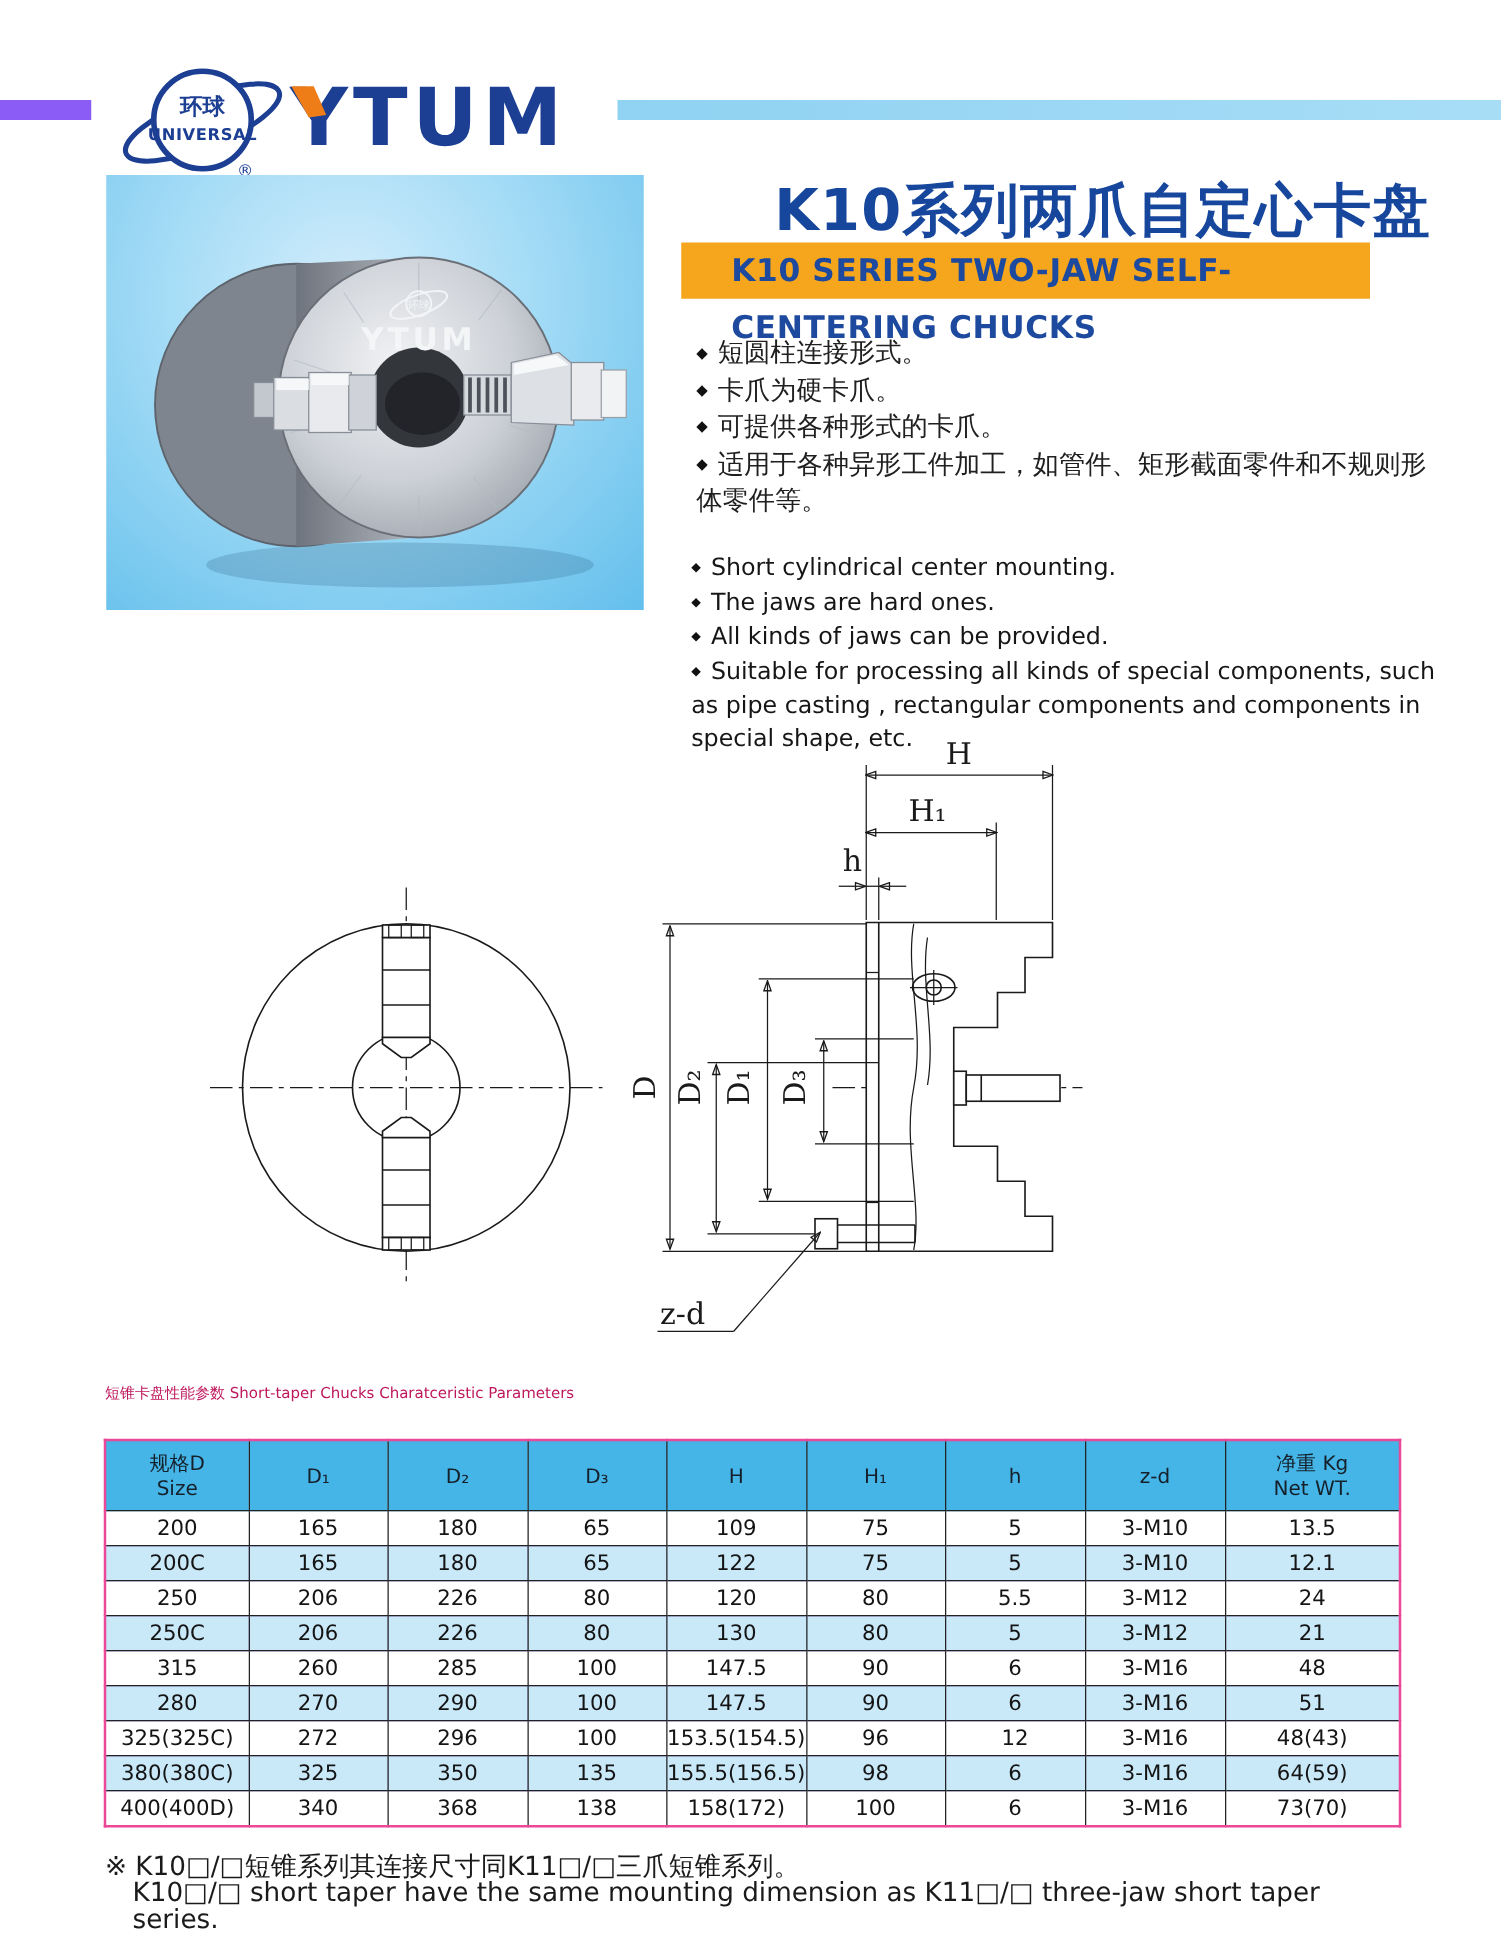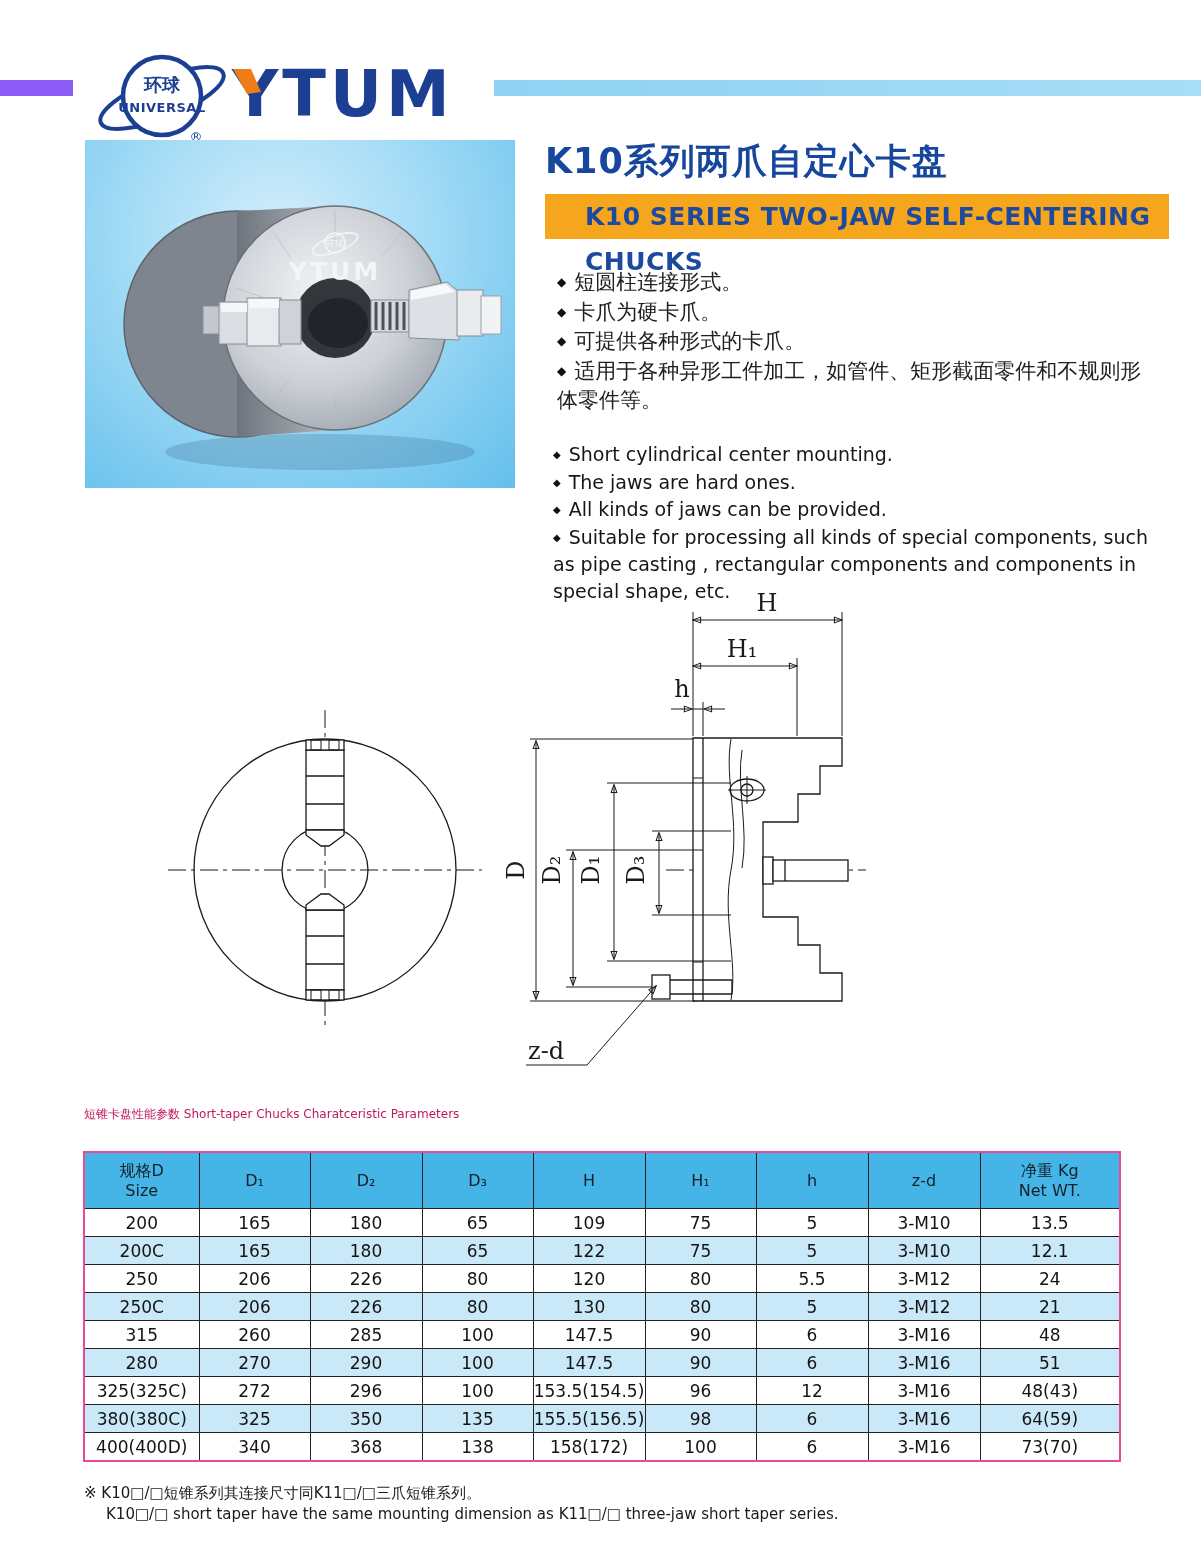--- a/index.html
+++ b/index.html
@@ -5,23 +5,23 @@
   html,body{margin:0;padding:0;background:#ffffff;}
   body{width:1201px;height:1563px;position:relative;overflow:hidden;
        font-family:"DejaVu Sans","Liberation Sans",sans-serif;color:#1f1f1f;}
   .abs{position:absolute;}
 
   
   .stripe{background:#8b5cf6;height:16px;}
   .stripe.right{background:linear-gradient(to right,#8fd2f2,#a8ddf6);}
 
   
-  .hero-title{left:545px;top:138px;width:600px;font-size:35px;font-weight:bold;
-              color:#17479d;letter-spacing:1px;}
-  .hero-banner{left:545px;top:194px;width:624px;height:45px;background:#f5a61d;
+  .hero-title{left:545px;top:138px;width:600px;font-size:46px;font-weight:bold;
+              color:#17479d;letter-spacing:1px;text-align:right;}
+  .hero-banner{left:545px;top:194px;width:551px;height:45px;background:#f5a61d;
                line-height:45px;padding-left:40px;box-sizing:border-box;
                font-size:25px;font-weight:600;color:#1d4a9e;letter-spacing:.5px;}
 
   ul.features{list-style:none;margin:12px;padding:0;}
   ul.features li{position:relative;}
   .features-cn{left:545px;top:256px;width:585px;font-size:21px;line-height:29.5px;color:#202020;}
   .features-en{left:541px;top:429px;width:604px;font-size:19px;line-height:26.5px;color:#161616;}
   .bullet{font-size:12px;vertical-align:3px;margin-right:8px;color:#111;}
   .features-en .bullet{font-size:10px;vertical-align:3px;}
 
@@ -44,21 +44,21 @@
   table.spec{border-collapse:collapse;width:1036px;table-layout:fixed;
              border:2px solid #ec4899;}
   table.spec th,table.spec td{border:1.6px solid #222;text-align:center;
              vertical-align:middle;padding:0;}
   table.spec th{height:55px;background:var(--header-bg,#45b5e7);
              font-size:16px;font-weight:normal;color:#15202b;line-height:20px;}
   table.spec td{height:27px;font-size:17px;color:#141414;}
   table.spec tr.stripe td{background:var(--stripe-bg,#c9e8f8);}
 
   
-  .footnote{left:84px;top:1483px;width:1000px;font-size:15px;line-height:21px;color:#1a1a1a;}
+  .footnote{left:84px;top:1483px;width:1000px;font-size:21px;line-height:21px;color:#1a1a1a;}
   .footnote .en{padding-left:22px;}
 </style>
 </head>
 <body>
 
 <div class="abs stripe" style="left:0;top:80px;width:73px;"></div>
 <div class="abs stripe right" style="left:494px;top:80px;width:707px;"></div>
 
 <svg class="abs" style="left:90px;top:46px;" width="140" height="100" viewBox="0 0 140 100">
   <ellipse cx="72" cy="52" rx="66" ry="20" transform="rotate(-22 72 52)" fill="none" stroke="#1c3f94" stroke-width="4"></ellipse>

